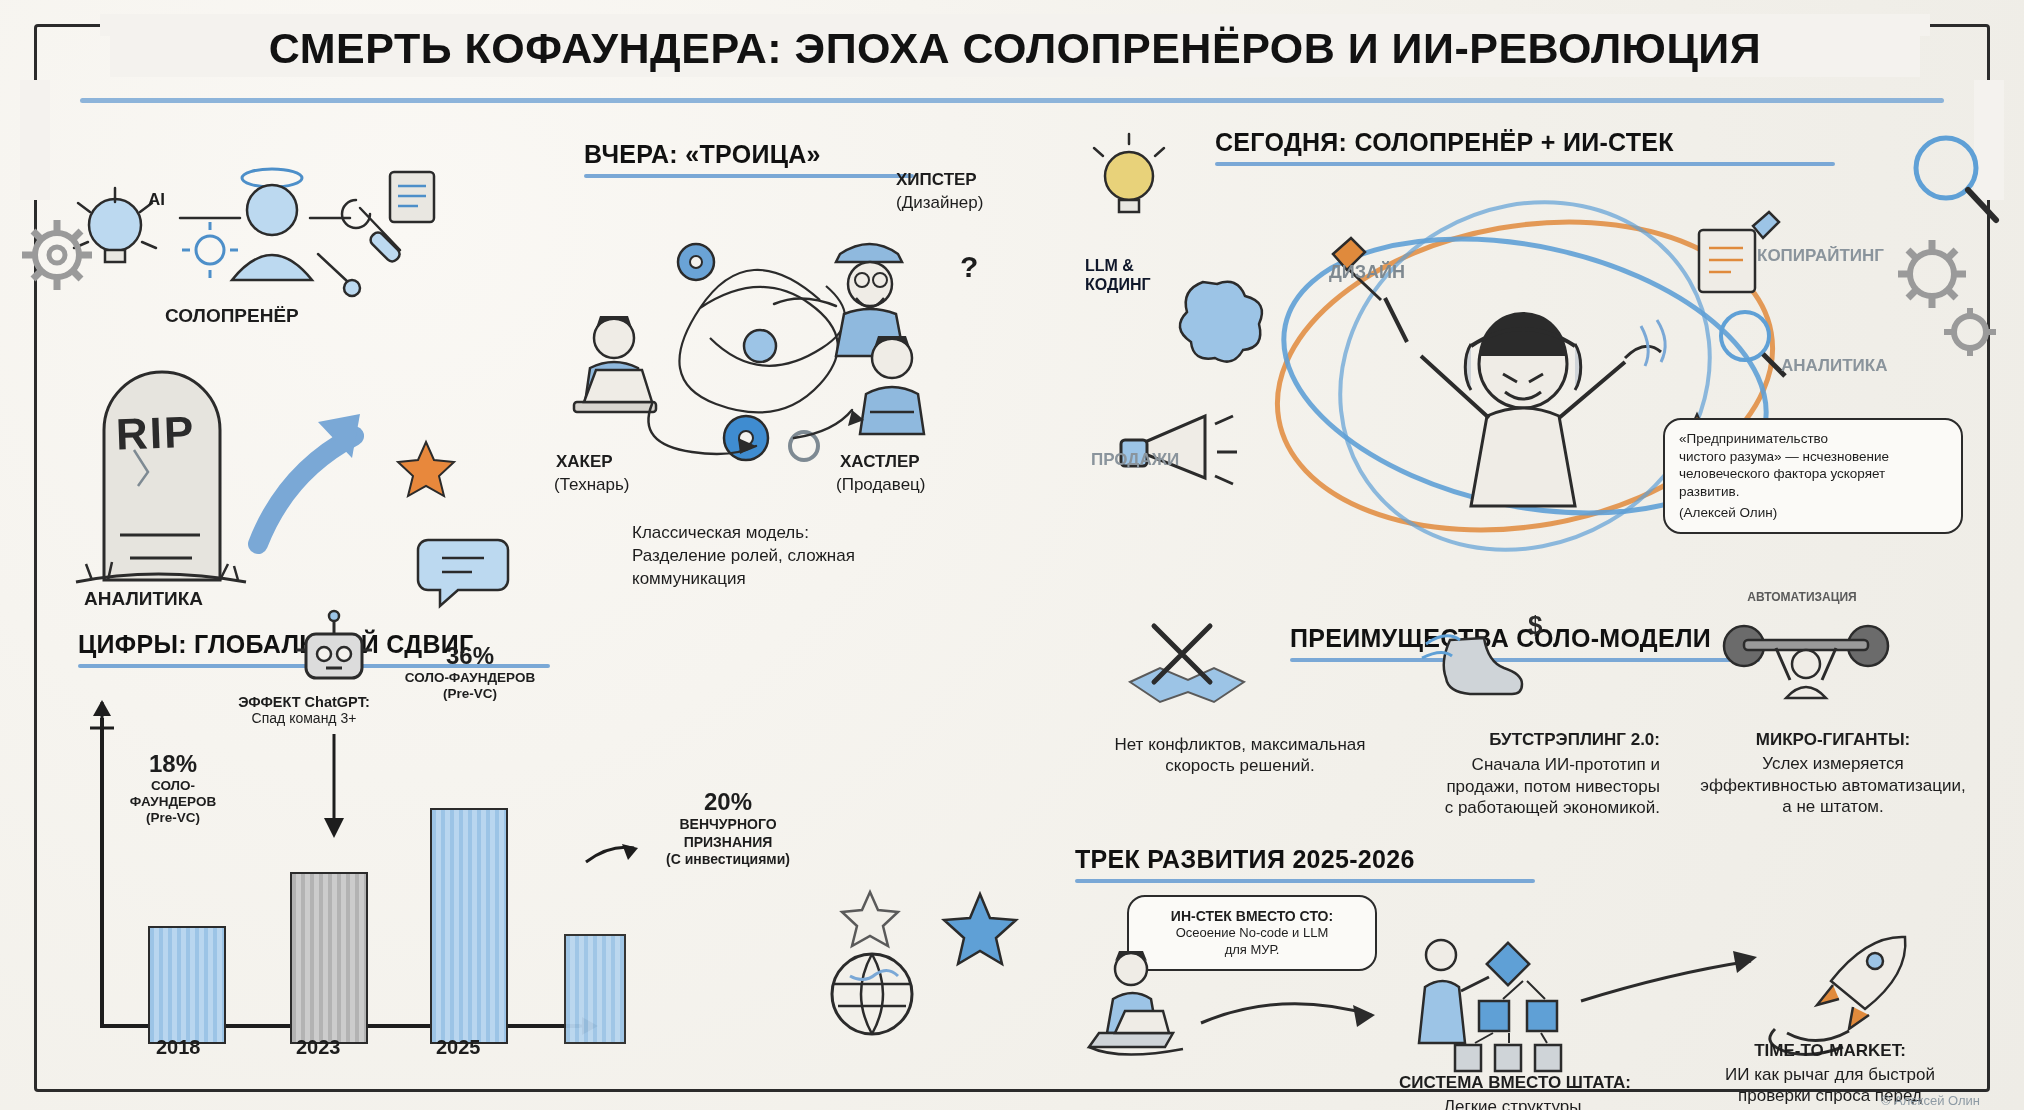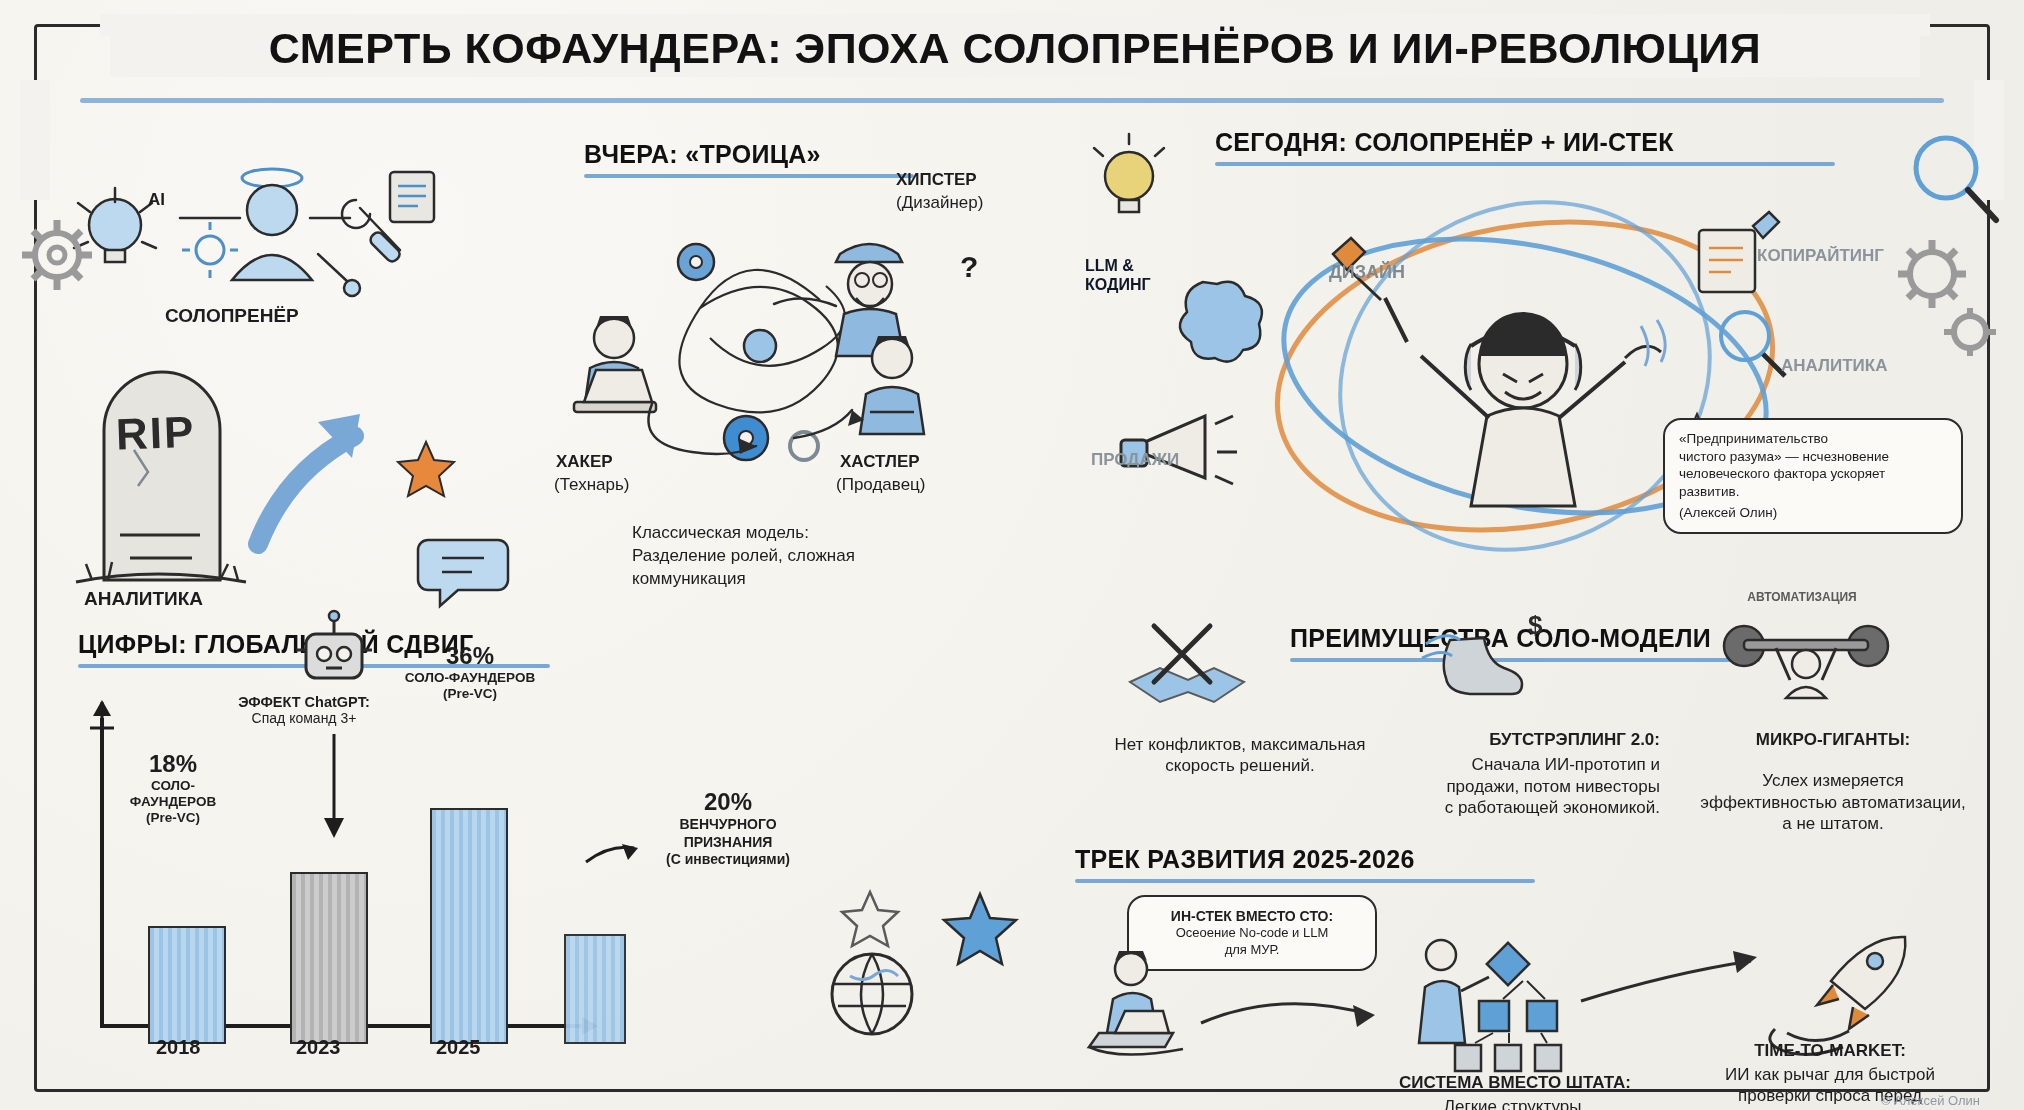--- a/index.html
+++ b/index.html
@@ -446,21 +446,21 @@
   <svg style="position:absolute; left:630px; top:-22px;" width="180" height="110">
     <circle cx="24" cy="40" r="20" fill="#6b6b6b" stroke="#2b2b2b" stroke-width="2.5"></circle>
     <circle cx="148" cy="40" r="20" fill="#6b6b6b" stroke="#2b2b2b" stroke-width="2.5"></circle>
     <rect x="24" y="34" width="124" height="10" rx="4" fill="#9a9a9a" stroke="#2b2b2b" stroke-width="2.5"></rect>
     <circle cx="86" cy="58" r="14" fill="#efece6" stroke="#2b2b2b" stroke-width="2.5"></circle>
     <path d="M66 92 q20 -22 40 0 z" fill="#efece6" stroke="#2b2b2b" stroke-width="2.5"></path>
     <path d="M70 74 l-14 -32 M102 74 l14 -32" stroke="#2b2b2b" stroke-width="3"></path>
   </svg>
   <div style="position:absolute; left:578px; top:102px; width:330px; text-align:center;">
     <div class="lbl" style="white-space:pre-line; line-height:1.2;">МИКРО-ГИГАНТЫ:</div>
-    <div class="sub" style="white-space:pre-line; margin-top:20px;">Услех измеряется
+    <div class="sub" style="white-space:pre-line; margin-top:3px;">Услех измеряется
 эффективностью автоматизации,
 а не штатом.</div>
   </div>
 </div>
 
 <div id="track">
   <div style="position:absolute; left:0; top:0; width:460px;">
     <div class="sec-head">ТРЕК РАЗВИТИЯ 2025-2026</div>
     <div class="sec-underline"></div>
   </div>

